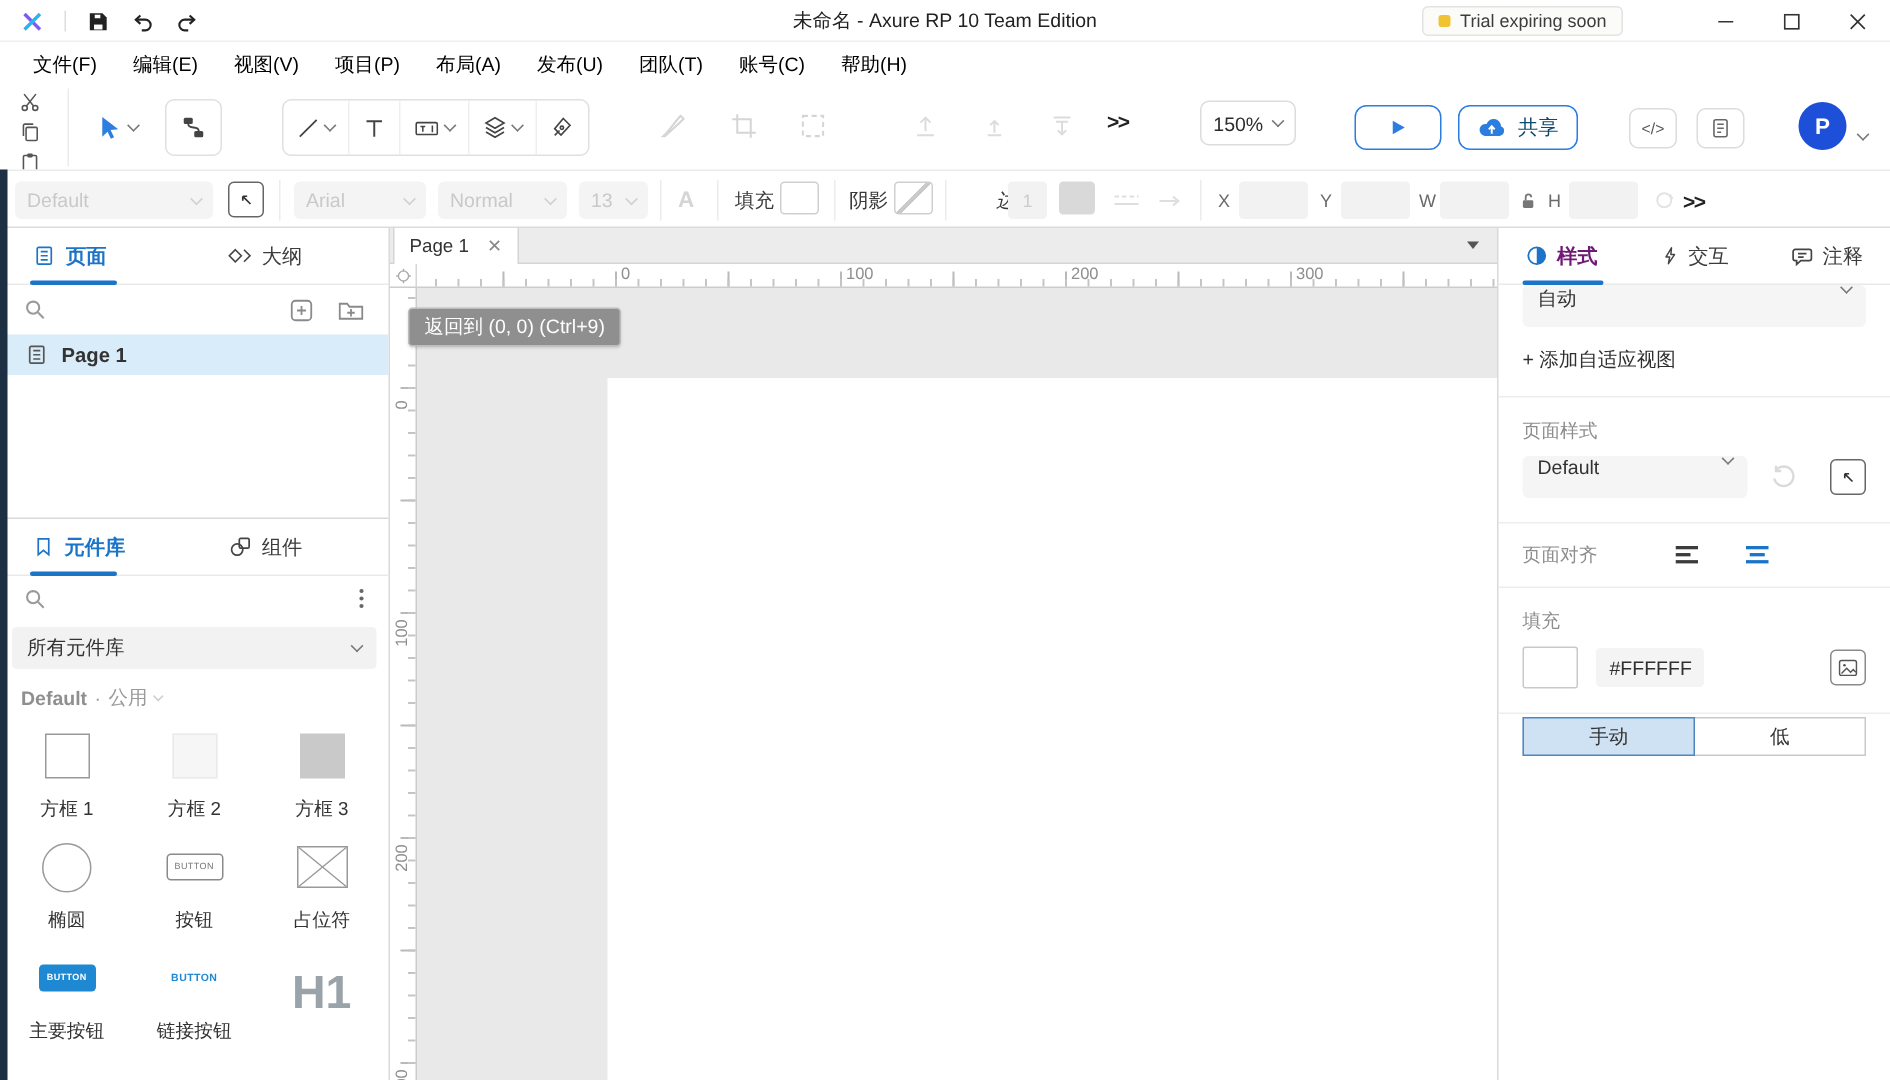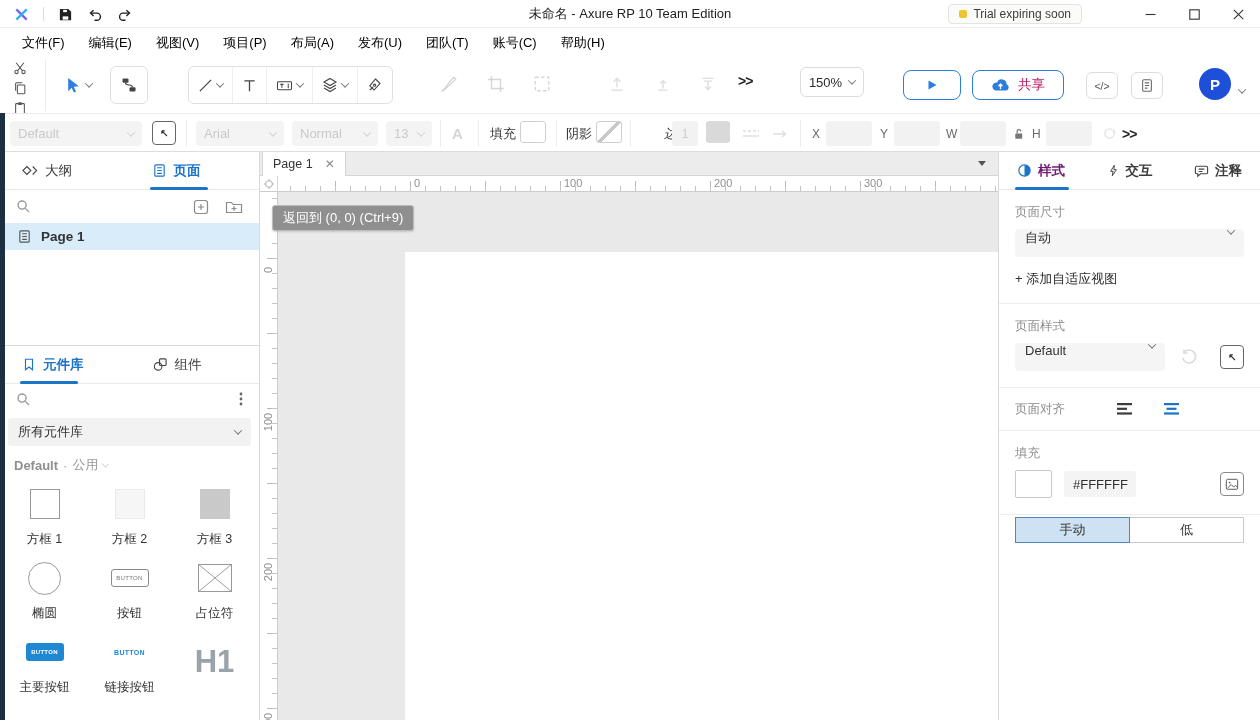--- a/index.html
+++ b/index.html
@@ -32,22 +32,22 @@
   .tg-seg { display:flex; align-items:center; justify-content:center; gap:4px; padding:0 9px; border-left:1px solid #efefef; }
   .tg-seg:first-child { border-left:none; }
   .chev { display:inline-block; width:6px; height:6px; border-right:1.4px solid #777; border-bottom:1.4px solid #777; transform:rotate(45deg) translate(-1px,-1px); }
   .chev.dis { border-color:#d0d0d0; }
   .ghost { position:absolute; top:18px; }
   .more-btn { position:absolute; left:738px; top:16px; font-size:14px; font-weight:bold; letter-spacing:-1px; color:#222; }
   .zoom-select { position:absolute; left:800px; top:10px; width:64px; height:30px; border:1px solid #dcdcdc; border-radius:6px;
      display:flex; align-items:center; justify-content:center; gap:7px; font-size:13px; color:#2c2c2c; }
   .play-btn { position:absolute; left:903px; top:13px; width:58px; height:30px; border:1.5px solid #2b7de0; border-radius:8px;
      display:flex; align-items:center; justify-content:center; }
-  .share-btn { position:absolute; left:972px; top:13px; width:92px; height:30px; border:1.5px solid #2b7de0; border-radius:8px;
-     display:flex; align-items:center; justify-content:center; gap:8px; color:#be185d; font-size:13.5px; }
+  .share-btn { position:absolute; left:972px; top:13px; width:80px; height:30px; border:1.5px solid #2b7de0; border-radius:8px;
+     display:flex; align-items:center; justify-content:center; gap:8px; color:#0c4a6e; font-size:13.5px; }
   .sq-btn { position:absolute; top:15px; width:32px; height:27px; border:1px solid #dcdcdc; border-radius:6px;
      display:flex; align-items:center; justify-content:center; font-size:10.5px; color:#555; }
   .avatar { position:absolute; left:1199px; top:11px; width:32px; height:32px; border-radius:50%; background:#1d4fd8;
      color:#fff; font-size:15px; font-weight:bold; display:flex; align-items:center; justify-content:center; }
   .avatar-chev { position:absolute; left:1239px; top:31px; }
 
   
   .formatbar { position:relative; height:39px; background:#fff; border-top:1px solid #ececec; border-bottom:1px solid #dcdcdc; }
   .fb-item { position:absolute; top:7px; height:25px; display:flex; align-items:center; }
   .fb-select { background:#f4f4f4; border-radius:4px; padding:0 8px; justify-content:space-between; font-size:13px; color:#c9c9c9; }
@@ -110,21 +110,21 @@
      background-image:linear-gradient(180deg,#c4c4c4 0 1px,transparent 1px), linear-gradient(180deg,#b9b9b9 0 1px,transparent 1px);
      background-size:5px 15px, 10px 75px; background-repeat:repeat-y,repeat-y; background-position:right 6px, right 66px; }
   .v-num { position:absolute; left:-7px; width:30px; text-align:center; font-size:11px; color:#8f8f8f; transform:rotate(-90deg); }
   .page-sheet { position:absolute; left:145px; top:100px; right:0; bottom:0; background:#fff; }
   .cursor-tip { position:absolute; left:12px; top:53px; background:#8f8f8f; border:1px solid #bcbcbc; border-radius:3px;
      color:#fff; font-size:13px; padding:3px 10px; white-space:nowrap; box-shadow:0 1px 2px rgba(0,0,0,.15); }
 
   
   .rpanel { width:262px; border-left:1px solid #d9d9d9; background:#fff; overflow:hidden; }
   .r-tabs { display:flex; height:38px; border-bottom:1px solid #e9e9e9; padding:0 18px; justify-content:space-between; }
-  .r-tab { display:flex; align-items:center; gap:6px; font-size:13.5px; color:#3c3c3c; position:relative;font-weight:bold; }
+  .r-tab { display:flex; align-items:center; gap:6px; font-size:13.5px; color:#3c3c3c; position:relative; }
   .r-tab.active { color:#701a75; font-weight:bold; }
   .r-tab.active::after { content:""; position:absolute; left:-2px; bottom:-1px; width:54px; height:3px; background:#1b74c8; border-radius:2px; }
   .r-body { padding:0 16px; }
   .r-label { font-size:12.5px; color:#8c8c8c; margin:14px 0 8px; }
   .r-select { height:28px; background:#f5f5f5; border-radius:4px; display:flex; align-items:flex-start; justify-content:space-between;
      padding:0 10px; font-size:13px; color:#333; }
   .r-link { display:flex; align-items:center; gap:6px; font-size:13px; color:#2f2f2f; margin:13px 0 15px; }
   .r-div { border-top:1px solid #ededed; margin:0 -16px; }
   .r-row { display:flex; align-items:center; }
   .mini-btn { width:24px; height:24px; border:1.5px solid #666; border-radius:4px; display:flex; align-items:center; justify-content:center; background:#fff; }
@@ -411,33 +411,33 @@
   <div class="fb-item" style="left:1122px; font-size:14px; font-weight:bold; letter-spacing:-1px; color:#222;">&gt;&gt;</div>
 </div>
 
 <div class="left-strip"></div>
 
 <div class="main">
 
   <div class="sidebar">
     <div class="pages-section">
       <div class="side-tabs">
+        <div class="side-tab active">
+          <svg width="15" height="15" viewBox="0 0 16 16" fill="none" stroke="#1b74c8" stroke-width="1.2">
+              <rect x="3" y="2" width="10" height="12" rx="1"></rect>
+              <path d="M5.5 5 h5 M5.5 8 h5 M5.5 11 h5"></path>
+            </svg>
+          <span>页面</span>
+        </div>
         <div class="side-tab">
           <svg width="16" height="15" viewBox="0 0 18 16" fill="none" stroke="#444" stroke-width="1.2">
               <path d="M5.5 3.5 L10 8 L5.5 12.5 L1 8 Z"></path>
               <path d="M12 3.5 L16.5 8 L12 12.5"></path>
             </svg>
           <span>大纲</span>
-        </div>
-        <div class="side-tab active">
-          <svg width="15" height="15" viewBox="0 0 16 16" fill="none" stroke="#1b74c8" stroke-width="1.2">
-              <rect x="3" y="2" width="10" height="12" rx="1"></rect>
-              <path d="M5.5 5 h5 M5.5 8 h5 M5.5 11 h5"></path>
-            </svg>
-          <span>页面</span>
         </div>
       </div>
       <div class="search-row">
         <span>
           <svg width="15" height="15" viewBox="0 0 16 16" fill="none" stroke="#9a9a9a" stroke-width="1.5">
               <circle cx="6.5" cy="6.5" r="4.3"></circle>
               <path d="M10 10 L14 14"></path>
             </svg>
         </span>
         <span class="grow"></span>
@@ -621,21 +621,20 @@
       <div class="r-tab">
         <svg width="15" height="15" viewBox="0 0 16 16" fill="none" stroke="#444" stroke-width="1.2">
             <path d="M3 3.5 h10 a1.5 1.5 0 0 1 1.5 1.5 v5 a1.5 1.5 0 0 1 -1.5 1.5 h-6 l-3 2.6 v-2.6 h-1 a1.5 1.5 0 0 1 -1.5 -1.5 v-5 a1.5 1.5 0 0 1 1.5 -1.5 Z"></path>
             <path d="M5 6.5 h6 M5 9 h4"></path>
           </svg>
         <span>注释</span>
       </div>
     </div>
 
     <div class="r-body">
-      <div class="r-label">页面尺寸</div>
       <div class="r-select">
         <span>自动</span>
         <span class="chev"></span>
       </div>
       <div class="r-link">
         <span>+ 添加自适应视图</span>
       </div>
       <div class="r-div"></div>
 
       <div class="r-label">页面样式</div>

